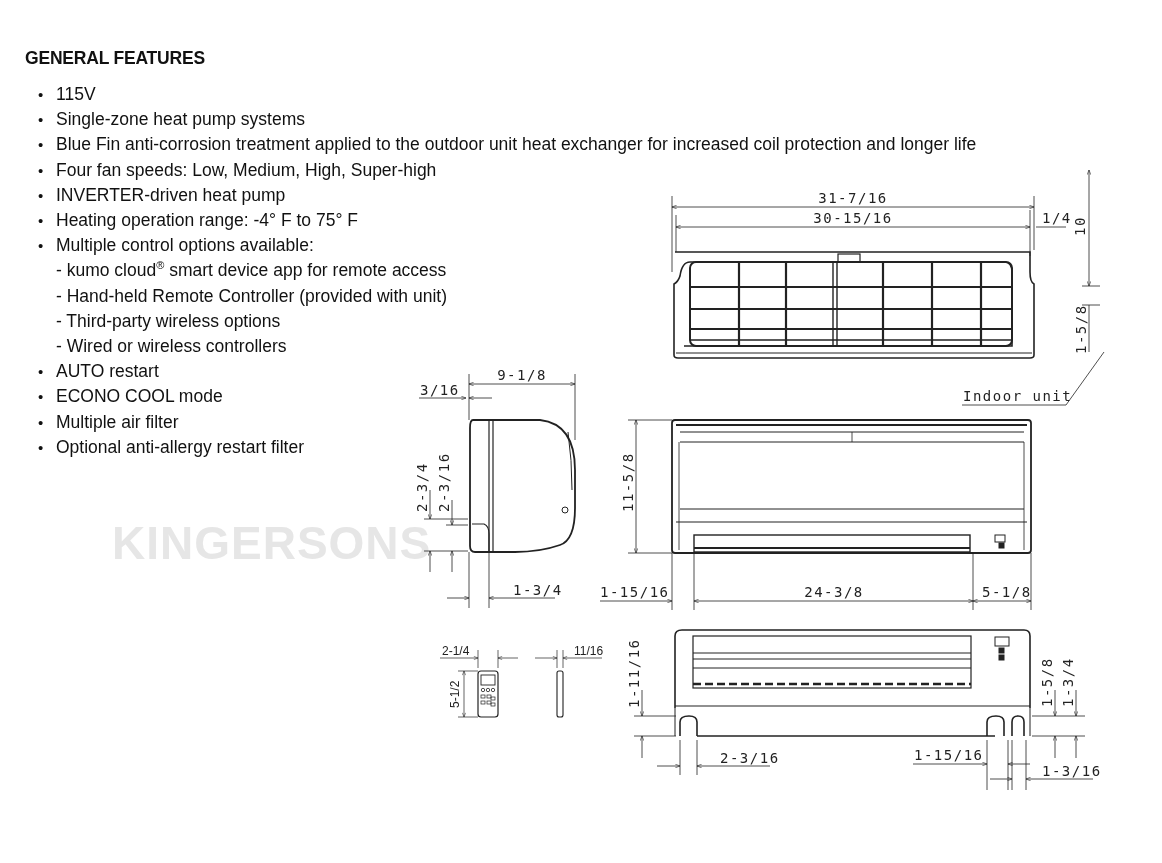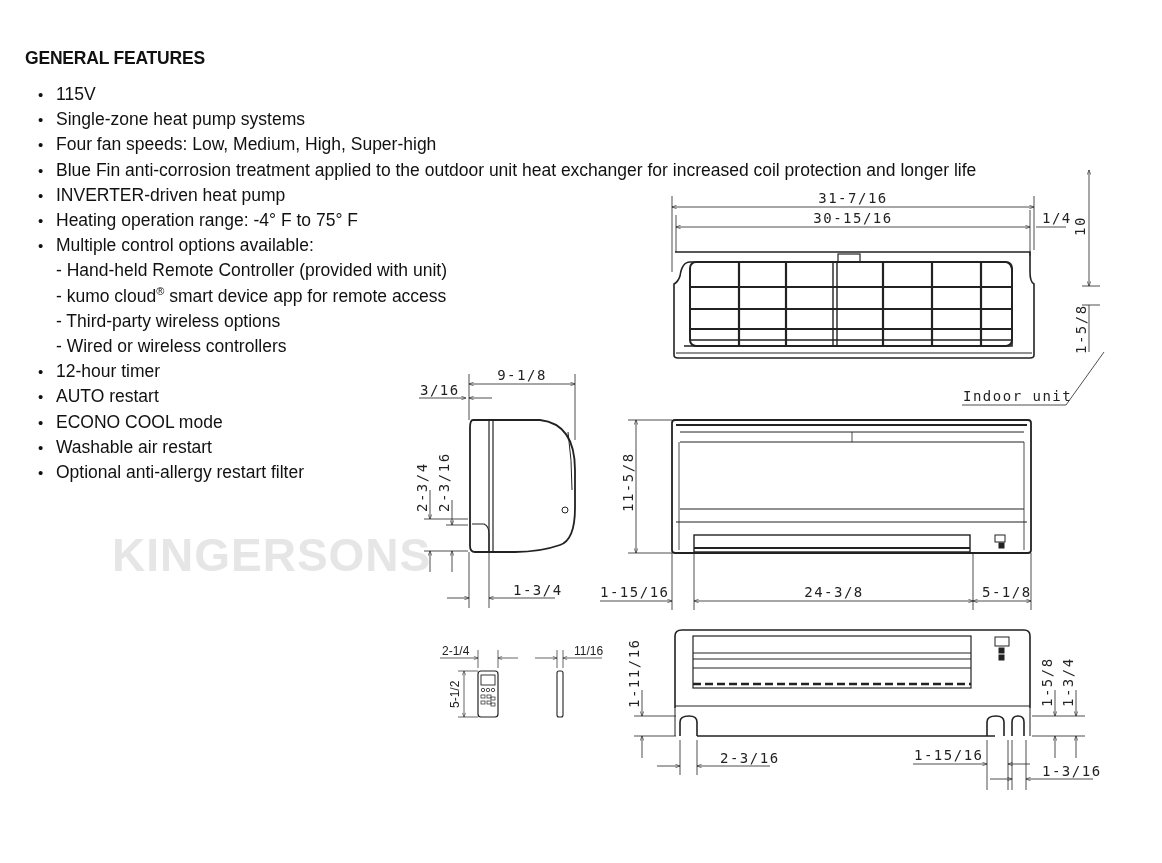--- a/index.html
+++ b/index.html
@@ -4,46 +4,45 @@
 <style>
   html, body { margin: 0; padding: 0; background: #ffffff; }
   body { width: 1162px; height: 863px; position: relative; overflow: hidden; font-family: "Liberation Sans", sans-serif; color: #111; }
   .features { position: absolute; left: 25px; top: 47px; }
   .features h2 { margin: 0 0 1px 0; font-size: 17.5px; font-weight: bold; letter-spacing: -0.2px; line-height: 22px; }
   .features ul { list-style: none; margin: 13px; padding: 0; }
   .features li { font-size: 17.5px; line-height: 25.2px; white-space: nowrap; position: relative; padding-left: 18px; }
   .features li.bullet::before { content: "•"; position: absolute; left: 0; top: 0; font-size: 15px; }
   .features li.sub { padding-left: 18px; }
   .features sup { font-size: 11px; line-height: 0; }
-  .watermark { position: absolute; left: 112px; top: 528px; font-size: 46px; font-weight: bold; color: #e6e6e6; letter-spacing: 1px; }
+  .watermark { position: absolute; left: 112px; top: 516px; font-size: 46px; font-weight: bold; color: #e6e6e6; letter-spacing: 1px; }
   svg.drawing { position: absolute; left: 0; top: 0; }
   .dim { font-family: "DejaVu Sans Mono", monospace; font-size: 14px; fill: #222; letter-spacing: 1.5px; }
   .dim-small { font-family: "Liberation Sans", sans-serif; font-size: 12px; fill: #222; }
 </style>
 </head>
 <body>
 
 <div class="features">
   <h2>GENERAL FEATURES</h2>
   <ul>
     <li class="bullet">115V</li>
     <li class="bullet">Single-zone heat pump systems</li>
+    <li class="bullet">Blue Fin anti-corrosion treatment applied to the outdoor unit heat exchanger for increased coil protection and longer life</li>
     <li class="bullet">Four fan speeds: Low, Medium, High, Super-high</li>
-    <li class="bullet">Blue Fin anti-corrosion treatment applied to the outdoor unit heat exchanger for increased coil protection and longer life</li>
     <li class="bullet">INVERTER-driven heat pump</li>
     <li class="bullet">Heating operation range: -4° F to 75° F</li>
     <li class="bullet">Multiple control options available:</li>
+    <li class="sub"><span>- kumo cloud</span><sup>®</sup><span> smart device app for remote access</span></li>
     <li class="sub">- Hand-held Remote Controller (provided with unit)</li>
-    <li class="sub"><span>- kumo cloud</span><sup>®</sup><span> smart device app for remote access</span></li>
     <li class="sub">- Third-party wireless options</li>
     <li class="sub">- Wired or wireless controllers</li>
-    <li class="bullet">12-hour timer</li>
     <li class="bullet">AUTO restart</li>
     <li class="bullet">ECONO COOL mode</li>
-    <li class="bullet">Washable air restart</li>
+    <li class="bullet">Multiple air filter</li>
     <li class="bullet">Optional anti-allergy restart filter</li>
   </ul>
 </div>
 
 <div class="watermark">KINGERSONS</div>
 
 <svg class="drawing" width="1162" height="863" viewBox="0 0 1162 863">
   <defs>
     <marker id="ar" viewBox="0 0 10 10" refX="10" refY="5" markerWidth="8" markerHeight="6" orient="auto-start-reverse">
       <path d="M0,1 L10,5 L0,9" fill="none" stroke="#222" stroke-width="1.2"></path>

